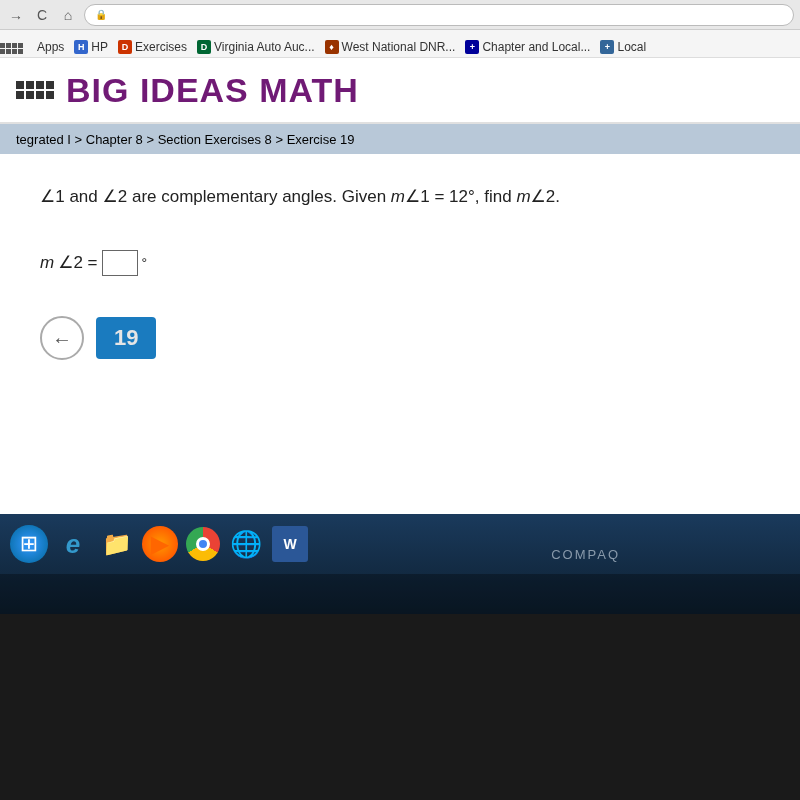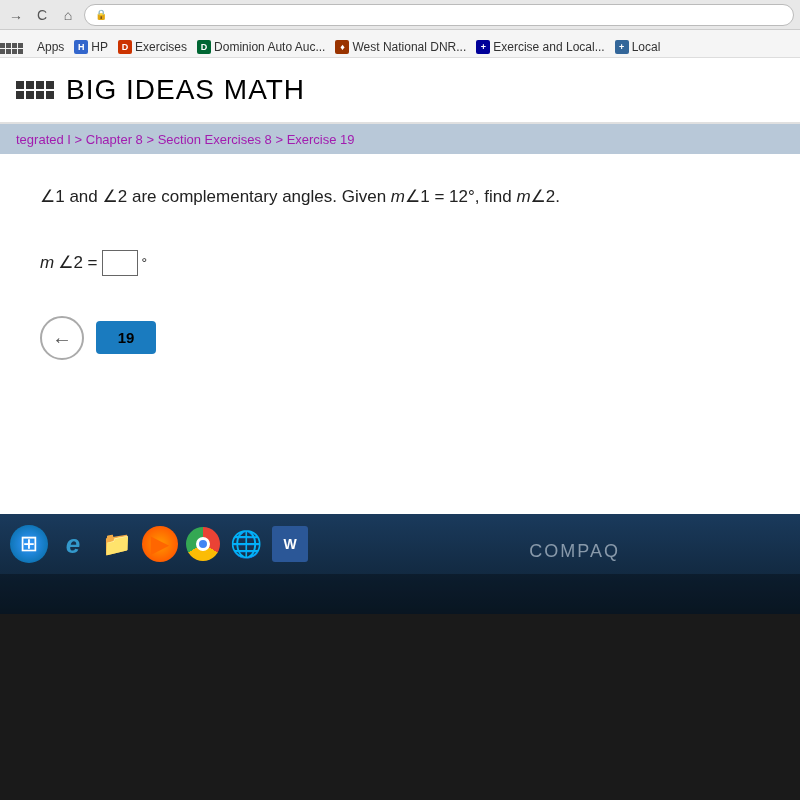--- a/index.html
+++ b/index.html
@@ -112,32 +112,32 @@
       grid-template-columns: repeat(4, 8px);
       grid-template-rows: repeat(2, 8px);
       gap: 2px;
     }
     .logo-square {
       background: #333;
       width: 8px;
       height: 8px;
     }
     .site-title {
-      font-size: 28px;
-      font-weight: normal;
-      color: #000000;
+      font-size: 34px;
+      font-weight: bold;
+      color: #701a75;
       letter-spacing: 1px;
     }
 
     
     .breadcrumb-bar {
       background: #b8c8d8;
       padding: 6px 16px;
       font-size: 13px;
-      color: #a21caf;
+      color: #000000;
       height: 30px;
       display: flex;
       align-items: center;
     }
 
     
     .content-area {
       background: white;
       min-height: 360px;
       padding: 30px 40px;
@@ -192,22 +192,22 @@
       display: flex;
       align-items: center;
       justify-content: center;
       font-size: 20px;
       color: #555;
       cursor: pointer;
       background: white;
     }
     .exercise-badge {
       background: #1a7bbf;
-      color: #000000;
-      font-size: 15px;
+      color: #e5e5e5;
+      font-size: 22px;
       font-weight: bold;
       padding: 8px 18px;
       border-radius: 4px;
       min-width: 60px;
       text-align: center;
     }
 
     
     .taskbar {
       position: absolute;
@@ -265,21 +265,21 @@
     .taskbar-bottom {
       height: 40px;
       background: rgba(0,0,0,0.3);
     }
 
     .compaq-label {
       position: absolute;
       bottom: 52px;
       right: 180px;
       color: #8899aa;
-      font-size: 18px;
+      font-size: 13px;
       letter-spacing: 2px;
       font-family: Arial, sans-serif;
     }
   </style>
 </head>
 <body>
 
 <div>
 
   <div class="address-bar-row">
@@ -308,29 +308,29 @@
     <div class="bookmark-item">
       <span class="bookmark-icon bm-hp">H</span>
       <span>HP</span>
     </div>
     <div class="bookmark-item">
       <span class="bookmark-icon bm-doc">D</span>
       <span>Exercises</span>
     </div>
     <div class="bookmark-item">
       <span class="bookmark-icon bm-dominion">D</span>
-      <span>Dominion Auto Auc...</span>
+      <span>Virginia Auto Auc...</span>
     </div>
     <div class="bookmark-item">
       <span class="bookmark-icon bm-wv">♦</span>
       <span>West National DNR...</span>
     </div>
     <div class="bookmark-item">
       <span class="bookmark-icon bm-national">+</span>
-      <span>Exercise and Local...</span>
+      <span>Chapter and Local...</span>
     </div>
     <div class="bookmark-item">
       <span class="bookmark-icon bm-inma">+</span>
       <span>Local</span>
     </div>
   </div>
 
   <div class="page-header">
     <div class="logo-grid">
       <div class="logo-square"></div>

